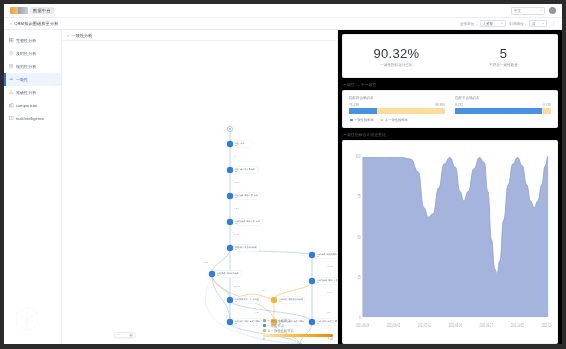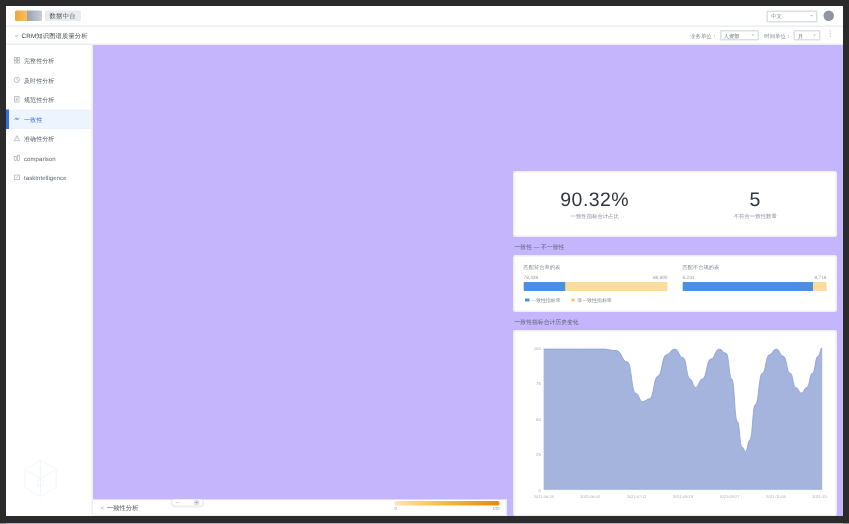--- a/index.html
+++ b/index.html
@@ -90,21 +90,21 @@
   }
   .nav-ico { width:4.5px; height:4.5px; flex:0 0 auto; opacity:.6; }
   .nav-item.active .nav-ico { opacity:1; }
   .nav-label { filter:blur(.1px); letter-spacing:.05px; }
 
   .watermark {
     position:absolute; left:8px; bottom:10px; width:30px; height:30px; opacity:.25;
   }
 
   
-  .content { flex:1; background:#c4b5fd; display:flex; min-width:0;align-items:flex-end; }
+  .content { flex:1; background:#000000; display:flex; min-width:0; }
 
   
   .graph-panel {
     flex:1; background:#ffffff; margin:0; position:relative; overflow:hidden;
     border-right:1px solid #eeeff2;
   }
   .graph-head {
     height:11px; display:flex; align-items:center; gap:2px; padding-left:5px;
     border-bottom:1px solid #f0f1f4;
   }

